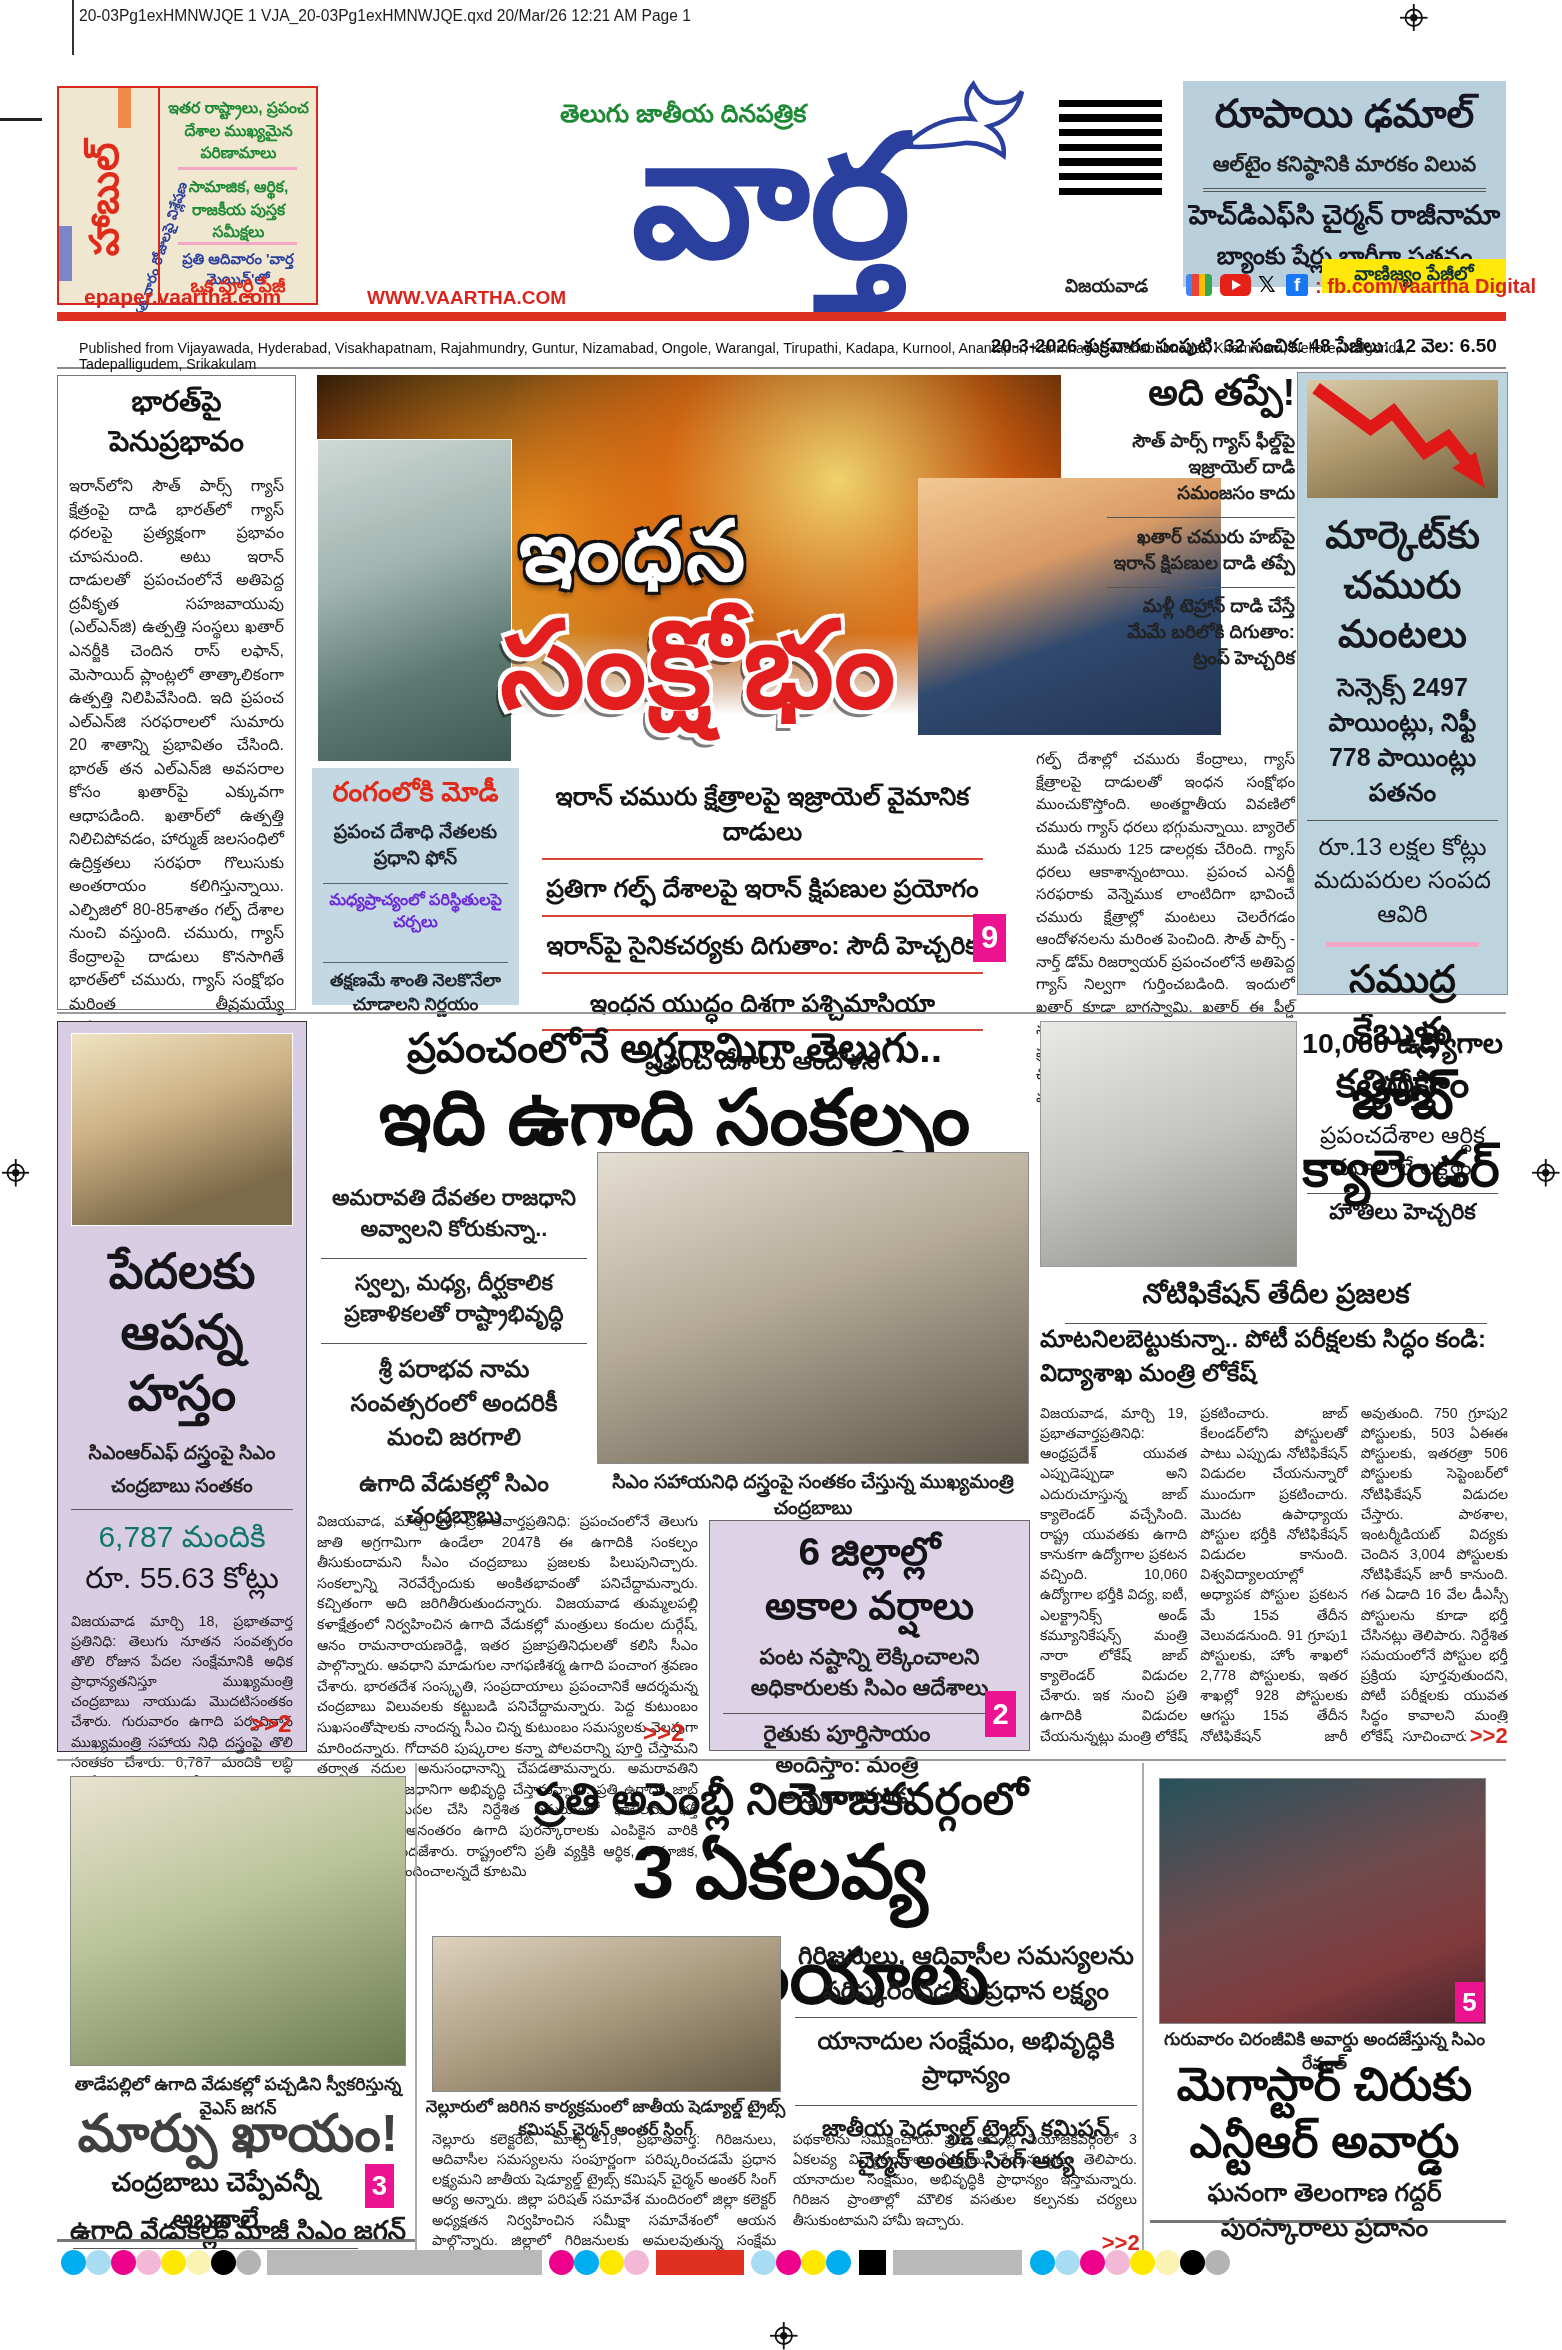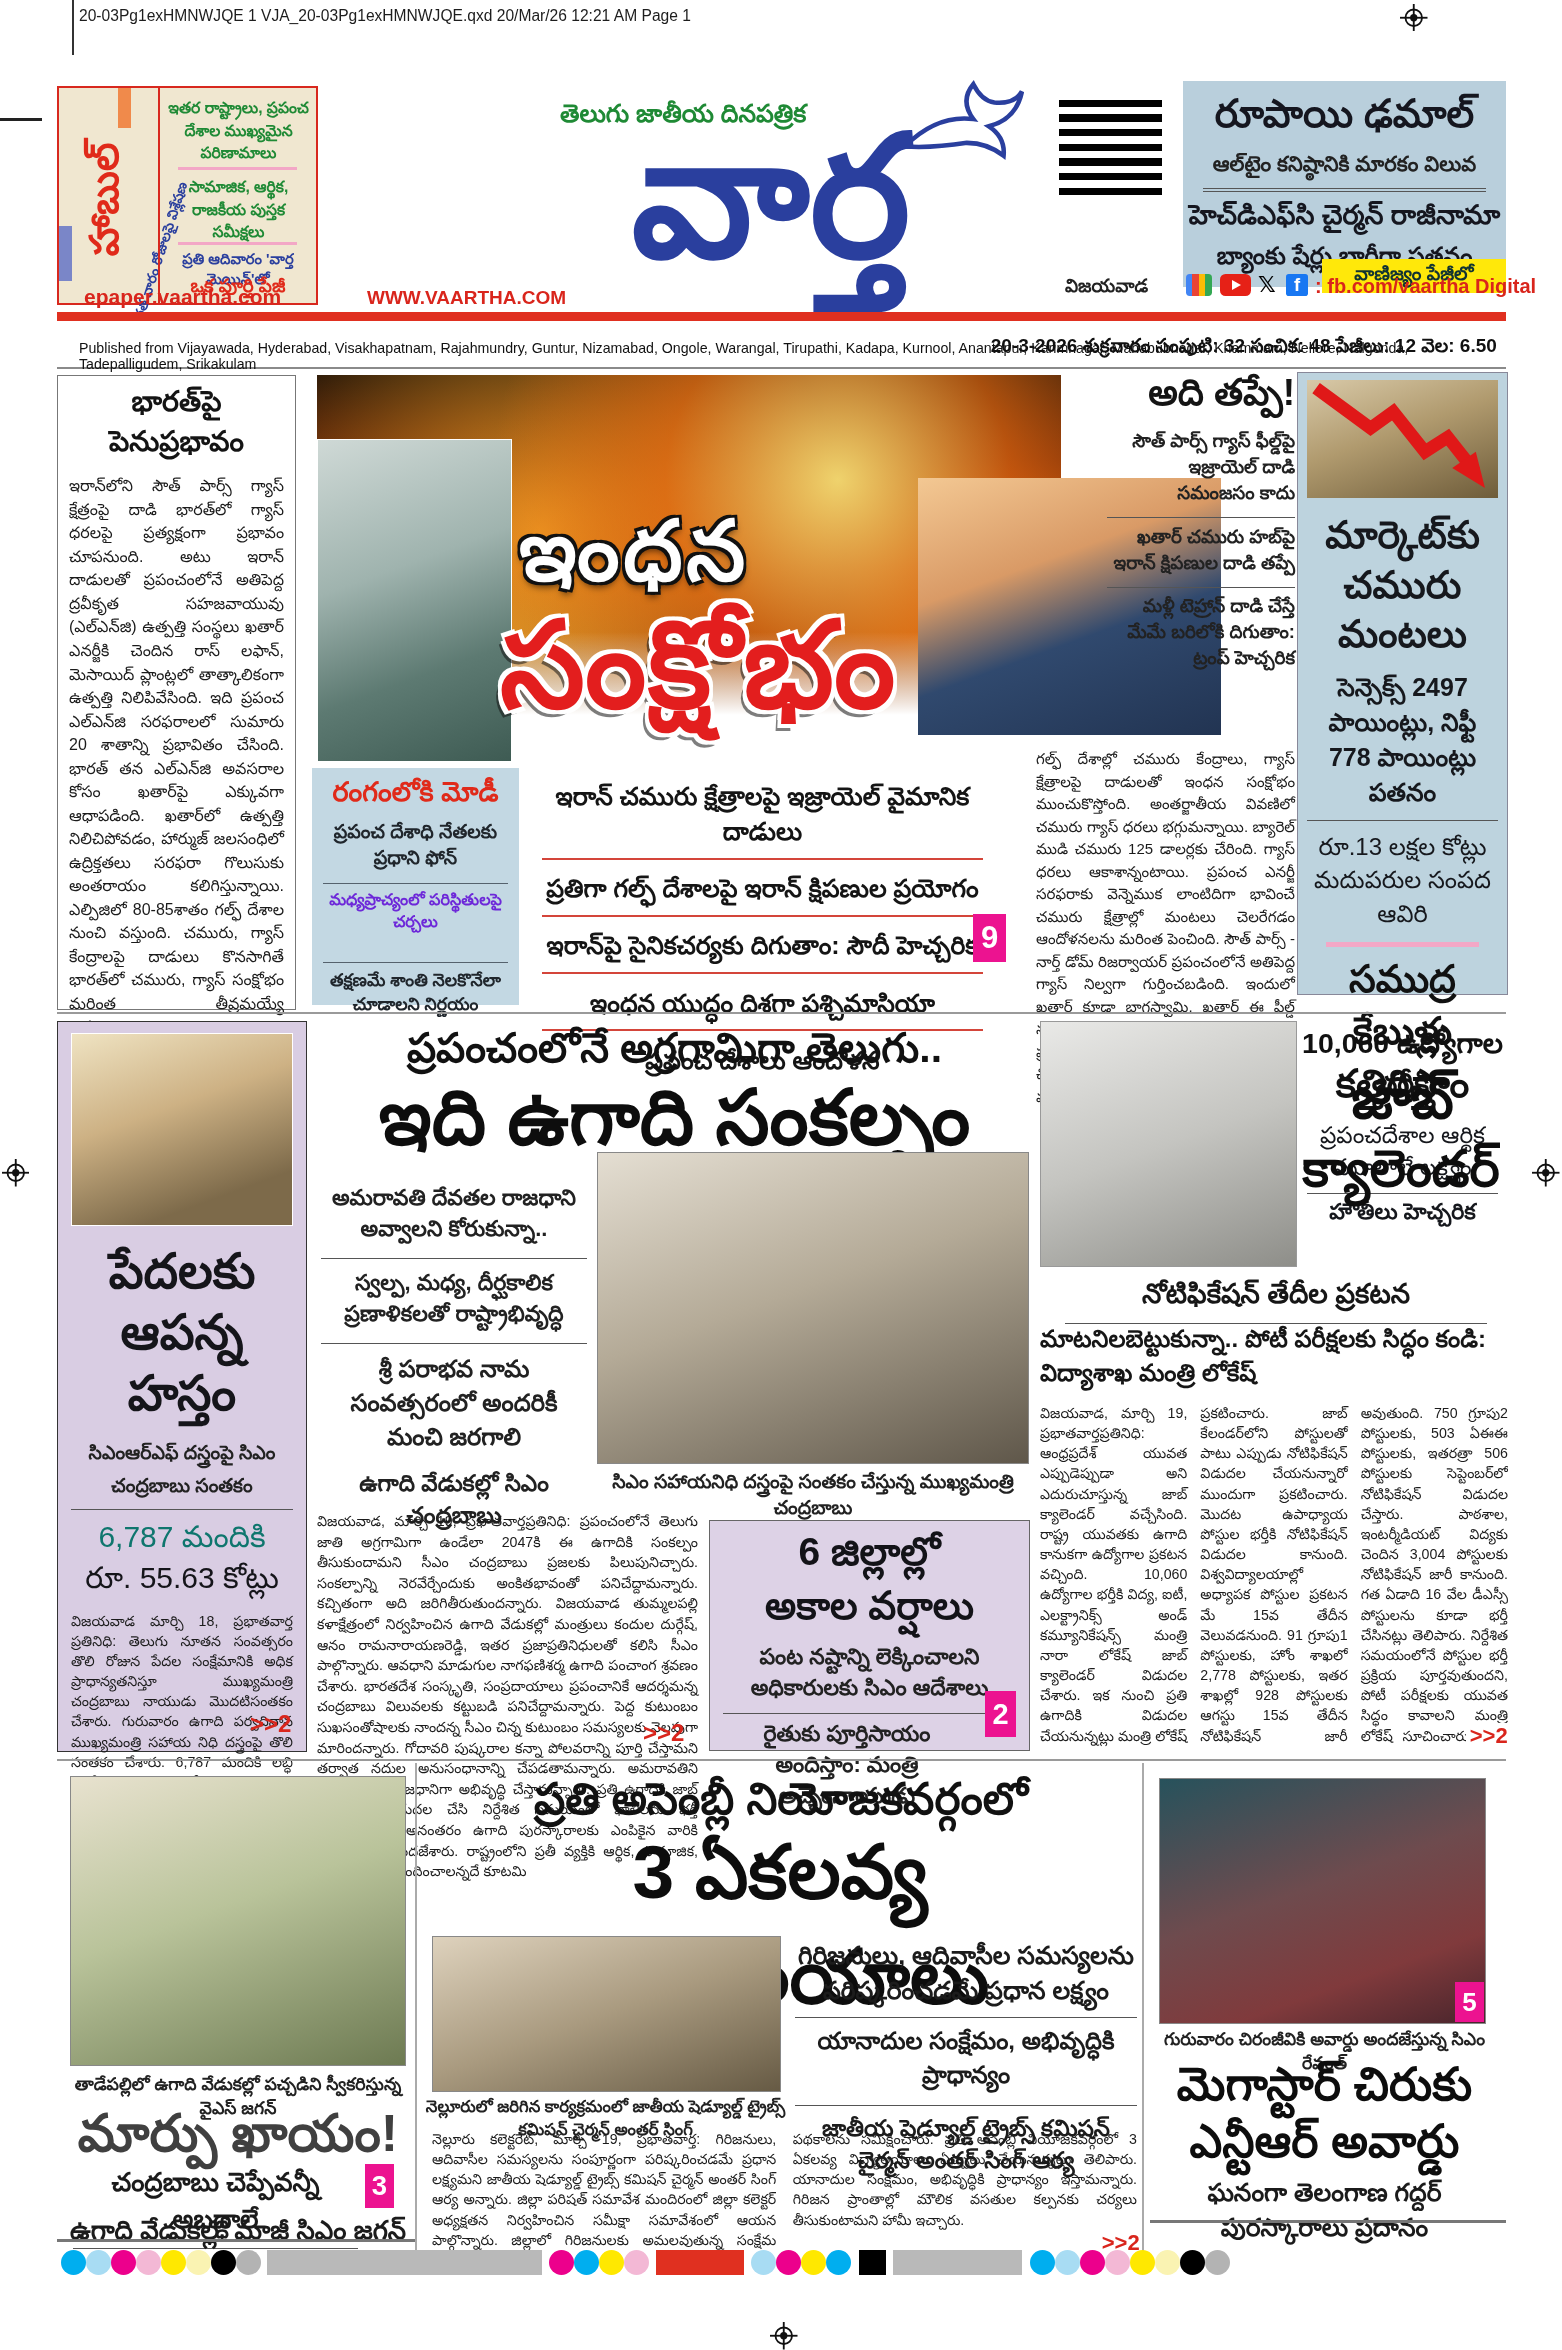--- a/index.html
+++ b/index.html
@@ -214,21 +214,21 @@
     <div class="ctr b" style="font-size:39px;color:#131318;">అకాల వర్షాలు</div>
     <div class="ctr b" style="margin-top:5.5px;font-size:22px;color:#222;border-bottom:1.8px solid #555;padding-bottom:7.3px;">పంట నష్టాన్ని లెక్కించాలని అధికారులకు సిఎం ఆదేశాలు</div>
     <div class="ctr b" style="margin-top:7.3px;font-size:22px;color:#222;width:248px;">రైతుకు పూర్తిసాయం అందిస్తాం: మంత్రి అచ్చెంనాయుడు</div>
     <div class="abs badge" style="right:13px;bottom:13px;width:31px;height:46px;font-size:29px;line-height:46px;">2</div>
   </div>
 
   <div class="abs photo ph-lokesh" style="left:1040px;top:1021px;width:257px;height:246px;border:0.9px solid #999;"></div>
   <div class="abs ctr b" style="left:1297px;top:1027px;width:211px;font-size:28.5px;color:#111;">10,060 ఉద్యోగాల భర్తీకి</div>
   <div class="abs ctr b" style="left:1297px;top:1065px;width:211px;font-size:57px;color:#0d0d0d;">జాబ్</div>
   <div class="abs ctr b" style="left:1286px;top:1139px;width:230px;font-size:51px;color:#0d0d0d;">క్యాలెండర్</div>
-  <div class="abs ctr b" style="left:1065px;top:1278px;width:422px;font-size:27.5px;color:#161616;border-bottom:1.8px solid #555;padding-bottom:7.3px;">నోటిఫికేషన్ తేదీల ప్రకటన</div>
+  <div class="abs ctr b" style="left:1065px;top:1278px;width:422px;font-size:27.5px;color:#161616;border-bottom:1.8px solid #555;padding-bottom:7.3px;">నోటిఫికేషన్ తేదీల ప్రజలక</div>
   <div class="abs b" style="left:1040px;top:1322px;width:468px;font-size:24px;line-height:1.4;color:#161616;">మాటనిలబెట్టుకున్నా.. పోటీ పరీక్షలకు సిద్ధం కండి: విద్యాశాఖ మంత్రి లోకేష్</div>
   <div class="abs jst smallbody" style="left:1040px;top:1403px;width:468px;height:347px;column-count:3;column-gap:13px;overflow:hidden;">విజయవాడ, మార్చి 19, ప్రభాతవార్తప్రతినిధి: ఆంధ్రప్రదేశ్ యువత ఎప్పుడెప్పుడా అని ఎదురుచూస్తున్న జాబ్ క్యాలెండర్ వచ్చేసింది. రాష్ట్ర యువతకు ఉగాది కానుకగా ఉద్యోగాల ప్రకటన వచ్చింది. 10,060 ఉద్యోగాల భర్తీకి విద్య, ఐటీ, ఎలక్ట్రానిక్స్ అండ్ కమ్యూనికేషన్స్ మంత్రి నారా లోకేష్ జాబ్ క్యాలెండర్ విడుదల చేశారు. ఇక నుంచి ప్రతి ఉగాదికి విడుదల చేయనున్నట్లు మంత్రి లోకేష్ ప్రకటించారు. జాబ్ కేలండర్‌లోని పోస్టులతో పాటు ఎప్పుడు నోటిఫికేషన్ విడుదల చేయనున్నారో ముందుగా ప్రకటించారు. మొదట ఉపాధ్యాయ పోస్టుల భర్తీకి నోటిఫికేషన్ విడుదల కానుంది. విశ్వవిద్యాలయాల్లో అధ్యాపక పోస్టుల ప్రకటన మే 15వ తేదీన వెలువడనుంది. 91 గ్రూపు1 పోస్టులకు, హోం శాఖలో 2,778 పోస్టులకు, ఇతర శాఖల్లో 928 పోస్టులకు ఆగస్టు 15వ తేదీన నోటిఫికేషన్ జారీ అవుతుంది. 750 గ్రూపు2 పోస్టులకు, 503 ఏఈఈ పోస్టులకు, ఇతరత్రా 506 పోస్టులకు సెప్టెంబర్‌లో నోటిఫికేషన్ విడుదల చేస్తారు. పాఠశాల, ఇంటర్మీడియట్ విద్యకు చెందిన 3,004 పోస్టులకు నోటిఫికేషన్ జారీ కానుంది. గత ఏడాది 16 వేల డీఎస్సీ పోస్టులను కూడా భర్తీ చేసినట్లు తెలిపారు. నిర్దేశిత సమయంలోనే పోస్టుల భర్తీ ప్రక్రియ పూర్తవుతుందని, పోటీ పరీక్షలకు యువత సిద్ధం కావాలని మంత్రి లోకేష్ సూచించారు. జాబ్ క్యాలెండర్ ద్వారా యువతకు ముందస్తు సమాచారం అంది, ప్రణాళికాబద్ధంగా సన్నద్ధం అయ్యేందుకు వీలవుతుందన్నారు.</div>
   <div class="abs b red" style="left:1466px;top:1723px;font-size:22px;background:#fff;padding-left:3.7px;">&gt;&gt;2</div>
 
   <div class="abs" style="left:57px;top:1759px;width:1449px;height:1.8px;background:#9a9a9a;"></div>
   <div class="abs" style="left:415px;top:1763px;width:1.8px;height:496px;background:#aaa;"></div>
   <div class="abs" style="left:1142px;top:1763px;width:1.8px;height:496px;background:#aaa;"></div>
 
   <div class="abs photo ph-jagan" style="left:70px;top:1776px;width:336px;height:290px;border:0.9px solid #888;"></div>
   <div class="abs ctr cap" style="left:61px;top:2074px;width:354px;font-size:17.4px;">తాడేపల్లిలో ఉగాది వేడుకల్లో పచ్చడిని స్వీకరిస్తున్న వైఎస్ జగన్</div>

